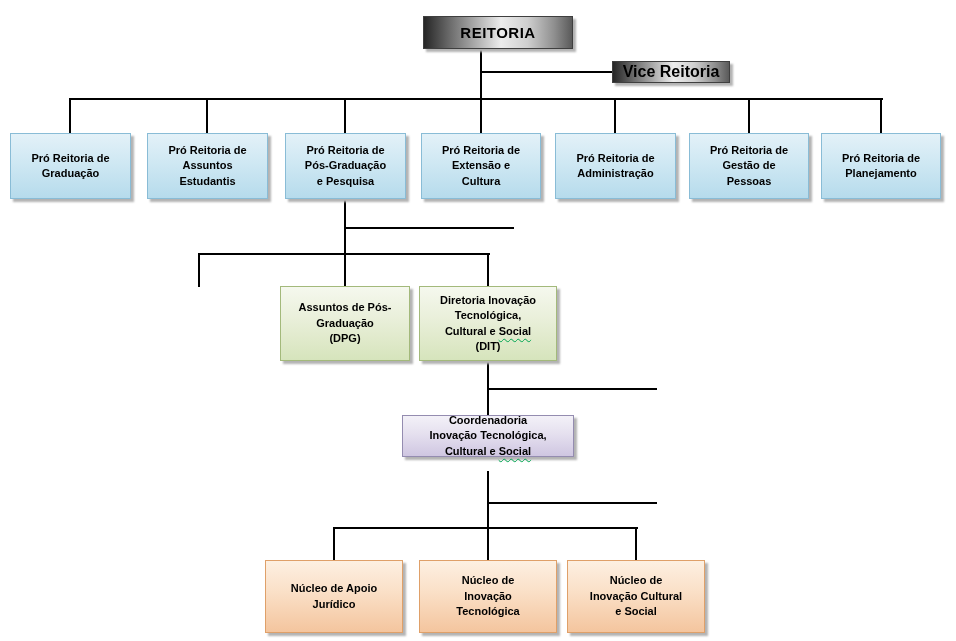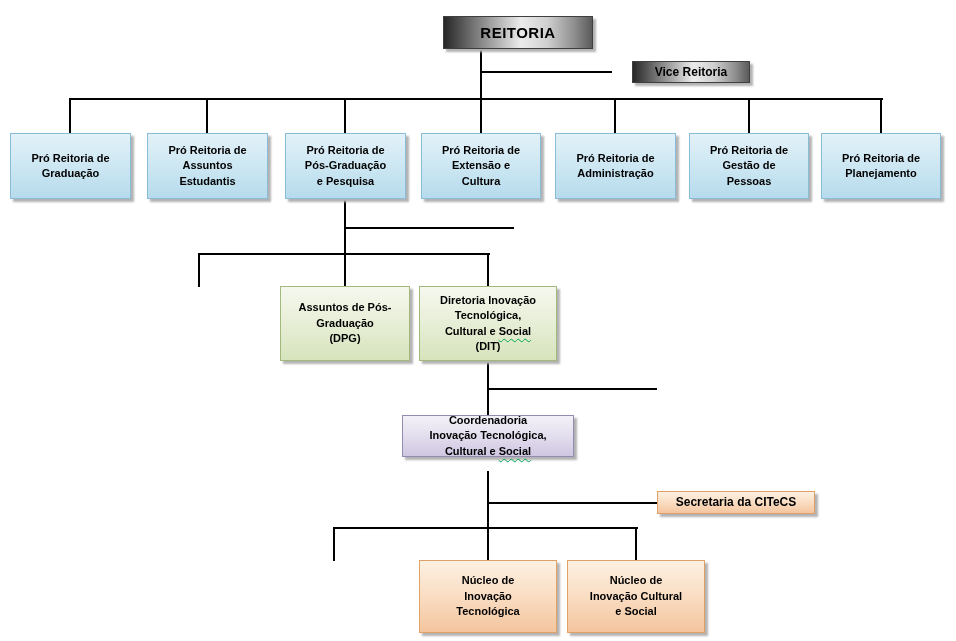--- a/index.html
+++ b/index.html
@@ -25,40 +25,39 @@
     box-sizing: border-box;
     box-shadow: 3px 3px 2px #b3b3b3;
   }
   .node .label { white-space: pre-line; }
   .metal {
     background: linear-gradient(90deg,
       var(--metal_dark,#262626) 0%, #6d6d6d 18%,
       var(--metal_light,#ececec) 52%, #cfcfcf 70%,
       #8f8f8f 88%, #5a5a5a 100%);
     border: 1px solid var(--metal_border,#3f3f3f);
-    margin-left: 20px;
   }
   .blue {
     background: linear-gradient(180deg, var(--blue_top,#e3f1f8) 0%, #cfe8f3 45%, var(--blue_bottom,#b6dbec) 100%);
     border: 1px solid var(--blue_border,#89bcd6);
   }
   .green {
     background: linear-gradient(180deg, var(--green_top,#f5f8ee) 0%, #e9efd9 45%, var(--green_bottom,#d6e4bc) 100%);
     border: 1px solid var(--green_border,#a3b97b);
   }
   .purple {
     background: linear-gradient(180deg, var(--purple_top,#f3f1f8) 0%, #e5e0ef 45%, var(--purple_bottom,#cfc6e1) 100%);
     border: 1px solid var(--purple_border,#948cb0);
   }
   .orange {
     background: linear-gradient(180deg, var(--orange_top,#fdf0e2) 0%, #fadfc6 45%, var(--orange_bottom,#f4c59e) 100%);
     border: 1px solid var(--orange_border,#dfa069);
   }
   .title-node { font-size: 15px; letter-spacing: .5px; }
-  .small-node { font-size: 12px; }
+  .small-node { font-size: 16px; }
   .hline, .vline { position: absolute; background: var(--line,#000000); }
   .hline { height: 2px; }
   .vline { width: 2px; }
   .wavy {
     text-decoration: underline;
     text-decoration-style: wavy;
     text-decoration-color: var(--squiggle,#00a550);
     text-decoration-thickness: 1px;
     text-decoration-skip-ink: none;
     text-underline-offset: 3px;
@@ -150,24 +149,25 @@
 (DIT)</span>
   </div>
 
 
   <div class="node purple" style="left:402px;top:415px;width:172px;height:42px">
     <span class="label">Coordenadoria
 Inovação Tecnológica,
 Cultural e <span class="wavy">Social</span></span>
   </div>
 
-  <div class="node orange small-node" style="left:657px;top:491px;width:158px;height:23px">
-    <span class="label">Secretaria da CITeCS</span>
+
+  <div class="node orange" style="left:265px;top:560px;width:138px;height:73px">
+    <span class="label">Núcleo de Apoio
+Jurídico</span>
   </div>
-
   <div class="node orange" style="left:419px;top:560px;width:138px;height:73px">
     <span class="label">Núcleo de
 Inovação
 Tecnológica</span>
   </div>
   <div class="node orange" style="left:567px;top:560px;width:138px;height:73px">
     <span class="label">Núcleo de
 Inovação Cultural
 e Social</span>
   </div>

